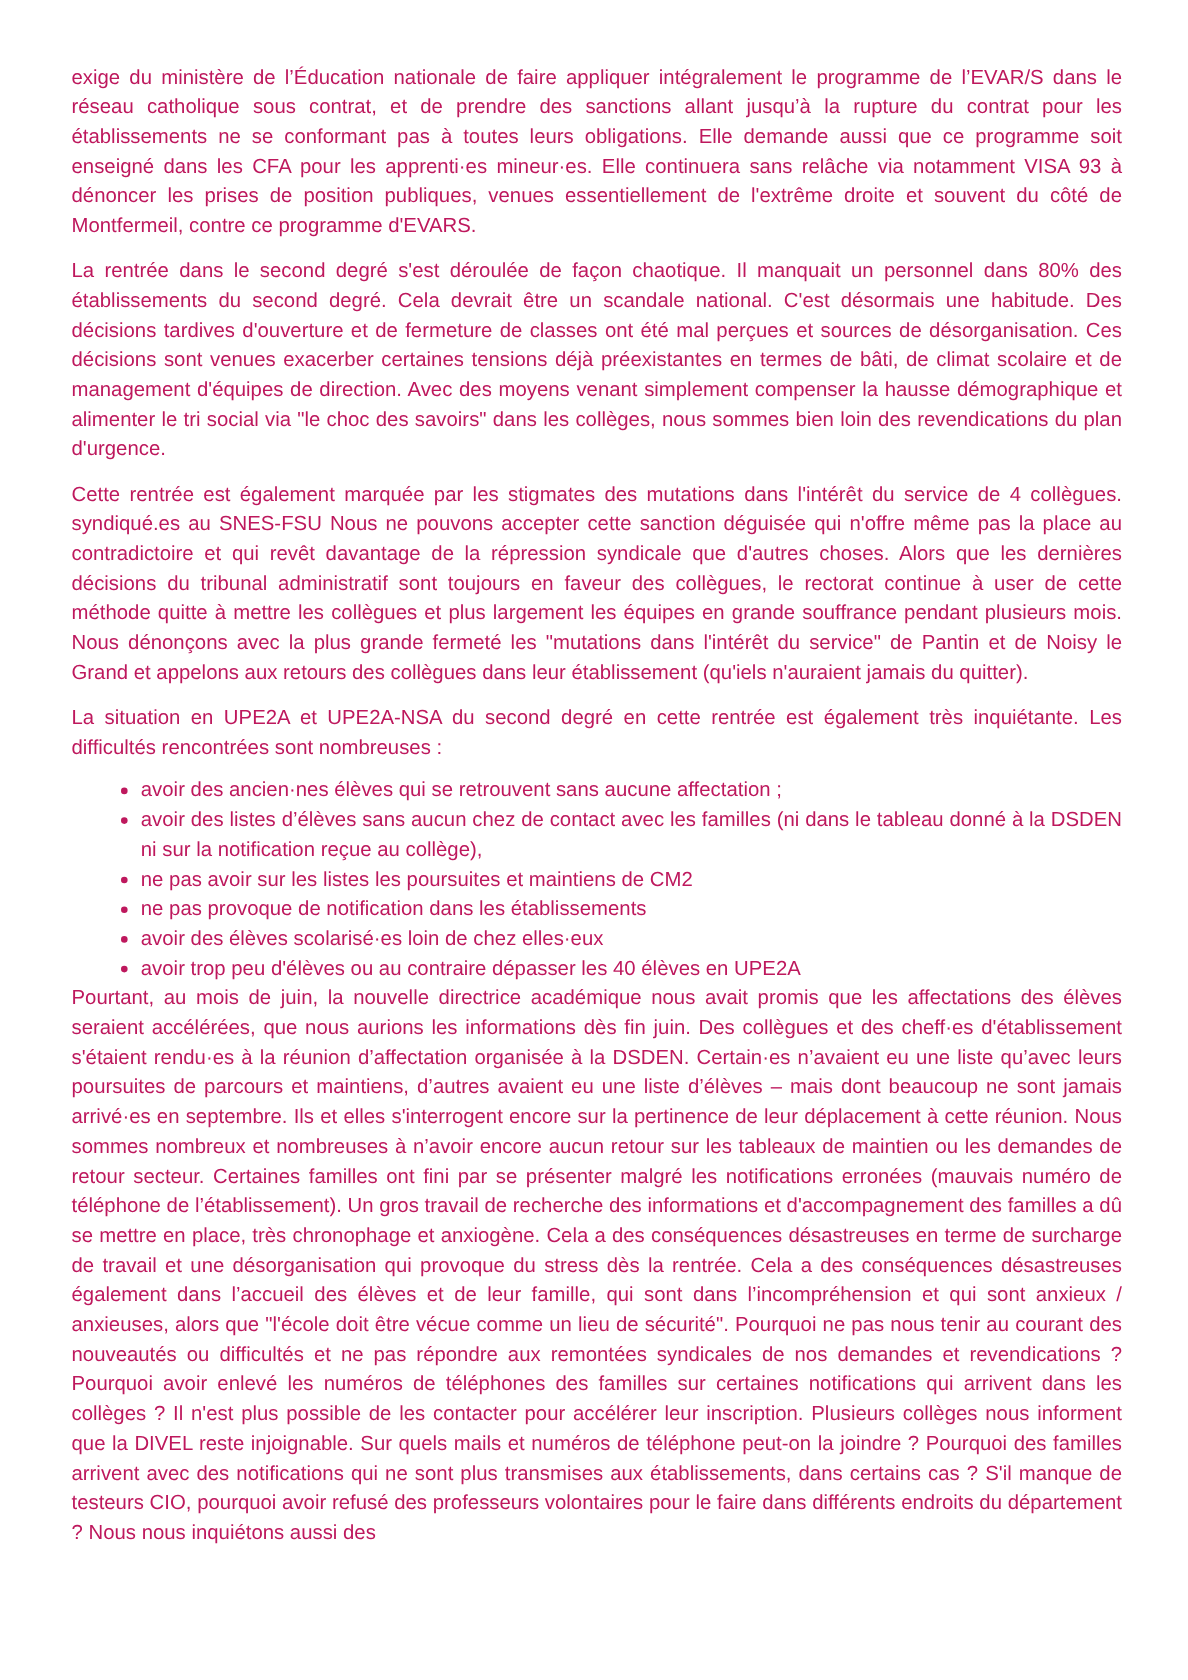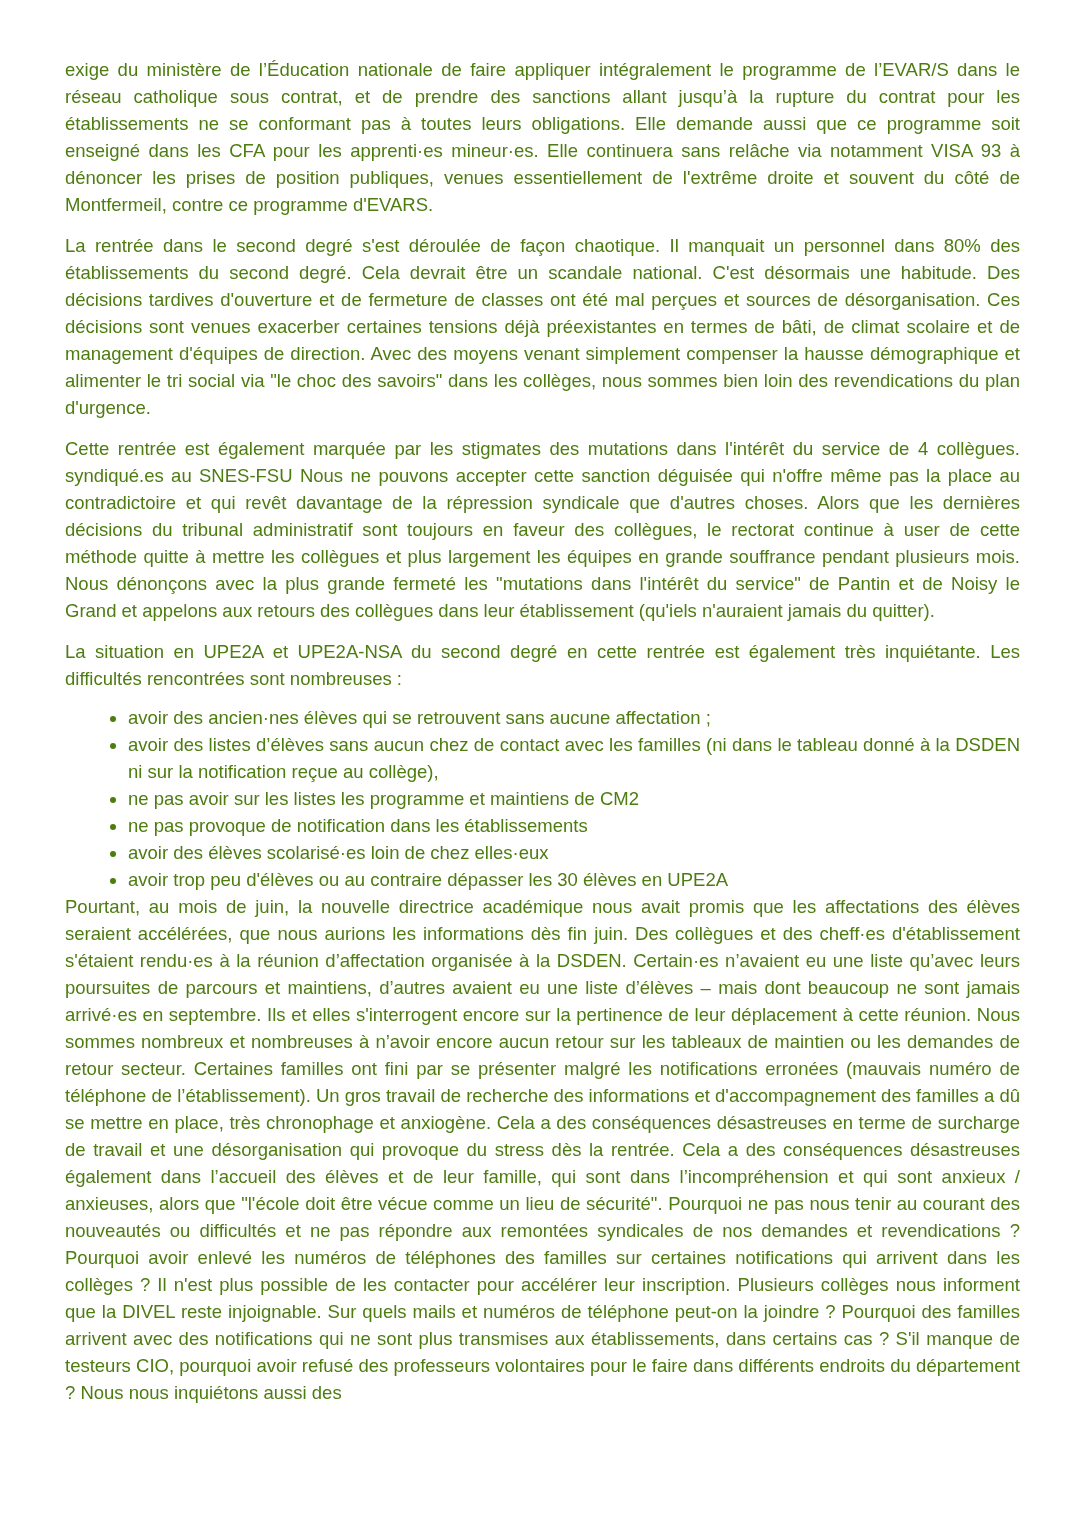--- a/index.html
+++ b/index.html
@@ -14,21 +14,21 @@
     position: relative;
   }
   .page {
     box-sizing: border-box;
     width: 1080px;
     height: 1527px;
     padding: 56px 60px 0 65px;
     font-family: "Liberation Sans", sans-serif;
     font-size: 18.5px;
     line-height: 27px;
-    color: #4d7c0f;
+    color: #be185d;
     text-align: justify;
   }
   .page p {
     margin: 0 0 14px 0;
   }
   .page p.no-gap-below {
     margin-bottom: 0;
   }
   .page p.no-gap-above {
     margin-top: 0;
@@ -53,21 +53,21 @@
 
   <p>La rentrée dans le second degré s'est déroulée de façon chaotique. Il manquait un personnel dans 80% des établissements du second degré. Cela devrait être un scandale national. C'est désormais une habitude. Des décisions tardives d'ouverture et de fermeture de classes ont été mal perçues et sources de désorganisation. Ces décisions sont venues exacerber certaines tensions déjà préexistantes en termes de bâti, de climat scolaire et de management d'équipes de direction. Avec des moyens venant simplement compenser la hausse démographique et alimenter le tri social via "le choc des savoirs" dans les collèges, nous sommes bien loin des revendications du plan d'urgence.</p>
 
   <p>Cette rentrée est également marquée par les stigmates des mutations dans l'intérêt du service de 4 collègues. syndiqué.es au SNES-FSU Nous ne pouvons accepter cette sanction déguisée qui n'offre même pas la place au contradictoire et qui revêt davantage de la répression syndicale que d'autres choses. Alors que les dernières décisions du tribunal administratif sont toujours en faveur des collègues, le rectorat continue à user de cette méthode quitte à mettre les collègues et plus largement les équipes en grande souffrance pendant plusieurs mois. Nous dénonçons avec la plus grande fermeté les "mutations dans l'intérêt du service" de Pantin et de Noisy le Grand et appelons aux retours des collègues dans leur établissement (qu'iels n'auraient jamais du quitter).</p>
 
   <p class="no-gap-below">La situation en UPE2A et UPE2A-NSA du second degré en cette rentrée est également très inquiétante. Les difficultés rencontrées sont nombreuses :</p>
 
   <ul class="bullet-list">
     <li>avoir des ancien·nes élèves qui se retrouvent sans aucune affectation ;</li>
     <li>avoir des listes d’élèves sans aucun chez de contact avec les familles (ni dans le tableau donné à la DSDEN ni sur la notification reçue au collège),</li>
-    <li>ne pas avoir sur les listes les programme et maintiens de CM2</li>
+    <li>ne pas avoir sur les listes les poursuites et maintiens de CM2</li>
     <li>ne pas provoque de notification dans les établissements</li>
     <li>avoir des élèves scolarisé·es loin de chez elles·eux</li>
-    <li>avoir trop peu d'élèves ou au contraire dépasser les 30 élèves en UPE2A</li>
+    <li>avoir trop peu d'élèves ou au contraire dépasser les 40 élèves en UPE2A</li>
   </ul>
 
   <p class="no-gap-above">Pourtant, au mois de juin, la nouvelle directrice académique nous avait promis que les affectations des élèves seraient accélérées, que nous aurions les informations dès fin juin. Des collègues et des cheff·es d'établissement s'étaient rendu·es à la réunion d’affectation organisée à la DSDEN. Certain·es n’avaient eu une liste qu’avec leurs poursuites de parcours et maintiens, d’autres avaient eu une liste d’élèves – mais dont beaucoup ne sont jamais arrivé·es en septembre. Ils et elles s'interrogent encore sur la pertinence de leur déplacement à cette réunion. Nous sommes nombreux et nombreuses à n’avoir encore aucun retour sur les tableaux de maintien ou les demandes de retour secteur.  Certaines familles ont fini par se présenter malgré les notifications erronées (mauvais numéro de téléphone de l’établissement). Un gros travail de recherche des informations et d'accompagnement des familles a dû se mettre en place, très chronophage et anxiogène. Cela a des conséquences désastreuses en terme de surcharge de travail et une désorganisation qui provoque du stress dès la rentrée. Cela a des conséquences désastreuses également dans l’accueil des élèves et de leur famille, qui sont dans l’incompréhension et qui sont anxieux / anxieuses, alors que "l'école doit être vécue comme un lieu de sécurité". Pourquoi ne pas nous tenir au courant des nouveautés ou difficultés et ne pas répondre aux remontées syndicales de nos demandes et revendications ? Pourquoi avoir enlevé les numéros de téléphones des familles sur certaines notifications qui arrivent dans les collèges ? Il n'est plus possible de les contacter pour accélérer leur inscription. Plusieurs collèges nous informent que la DIVEL reste injoignable. Sur quels mails et numéros de téléphone peut-on la joindre ? Pourquoi des familles arrivent avec des notifications qui ne sont plus transmises aux établissements, dans certains cas ? S'il manque de testeurs CIO, pourquoi avoir refusé des professeurs volontaires pour le faire dans différents endroits du département ? Nous nous inquiétons aussi des</p>
 
 </div>
 
 </body></html>

